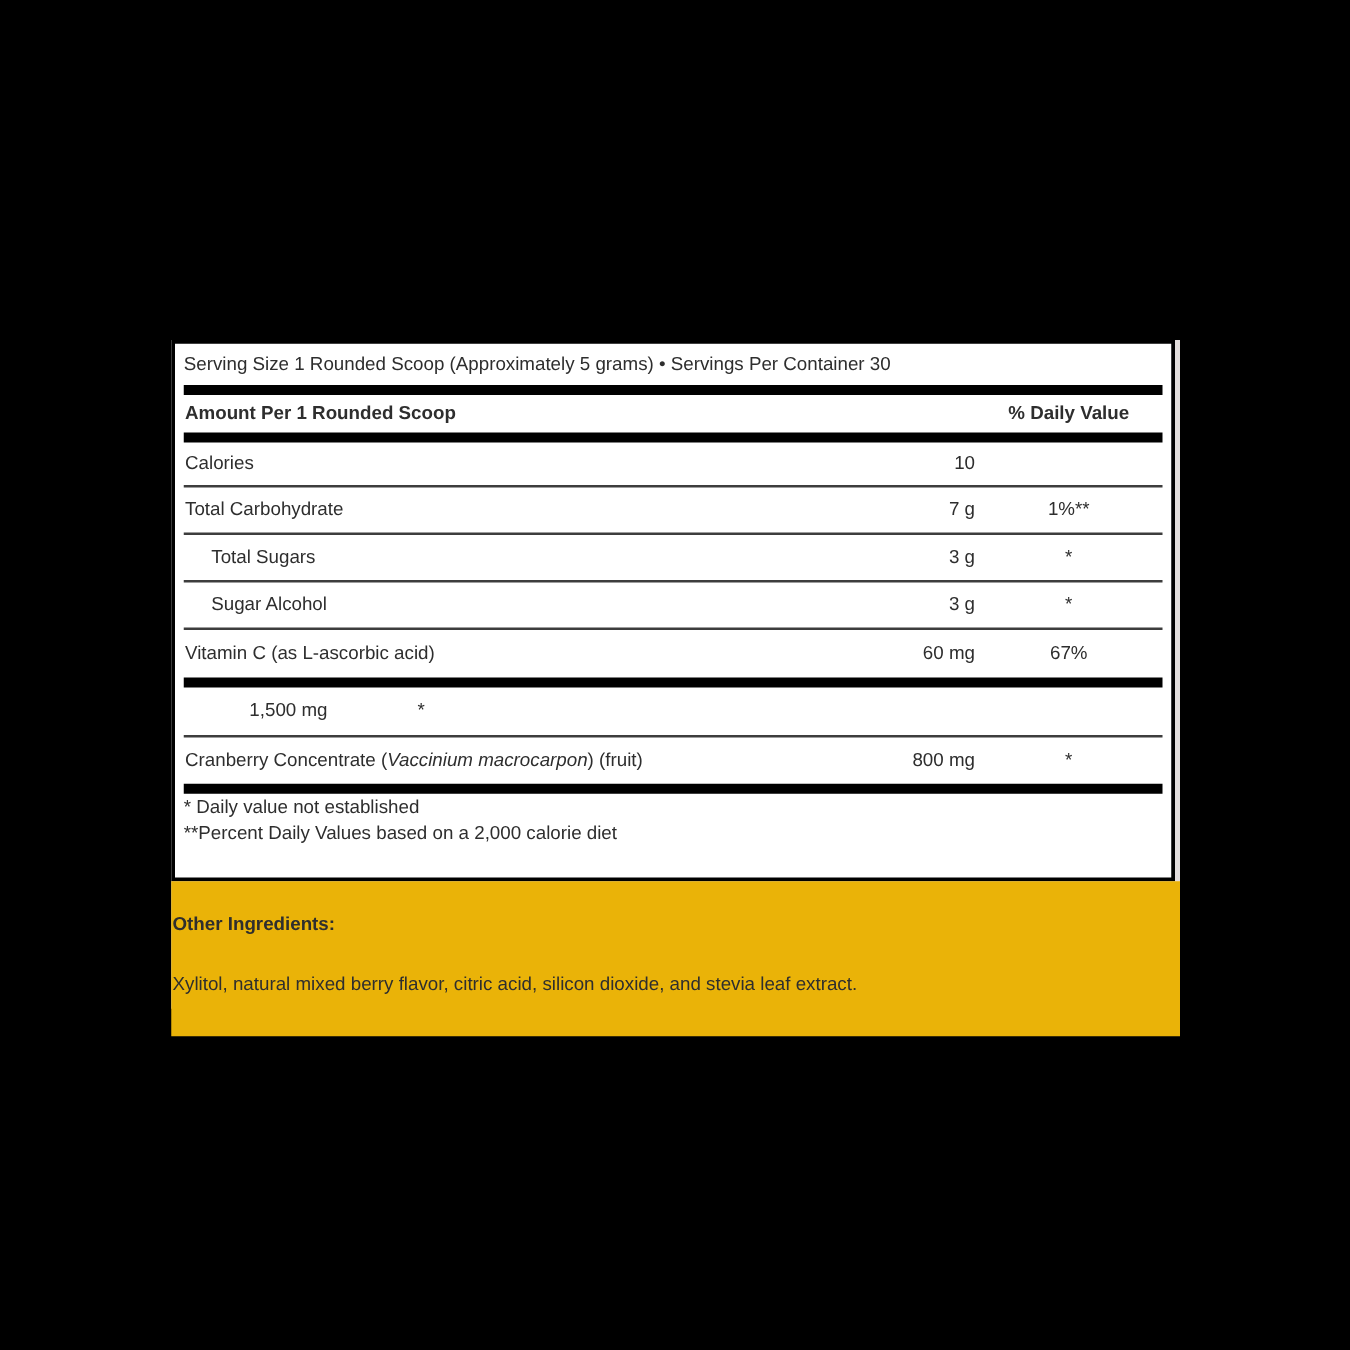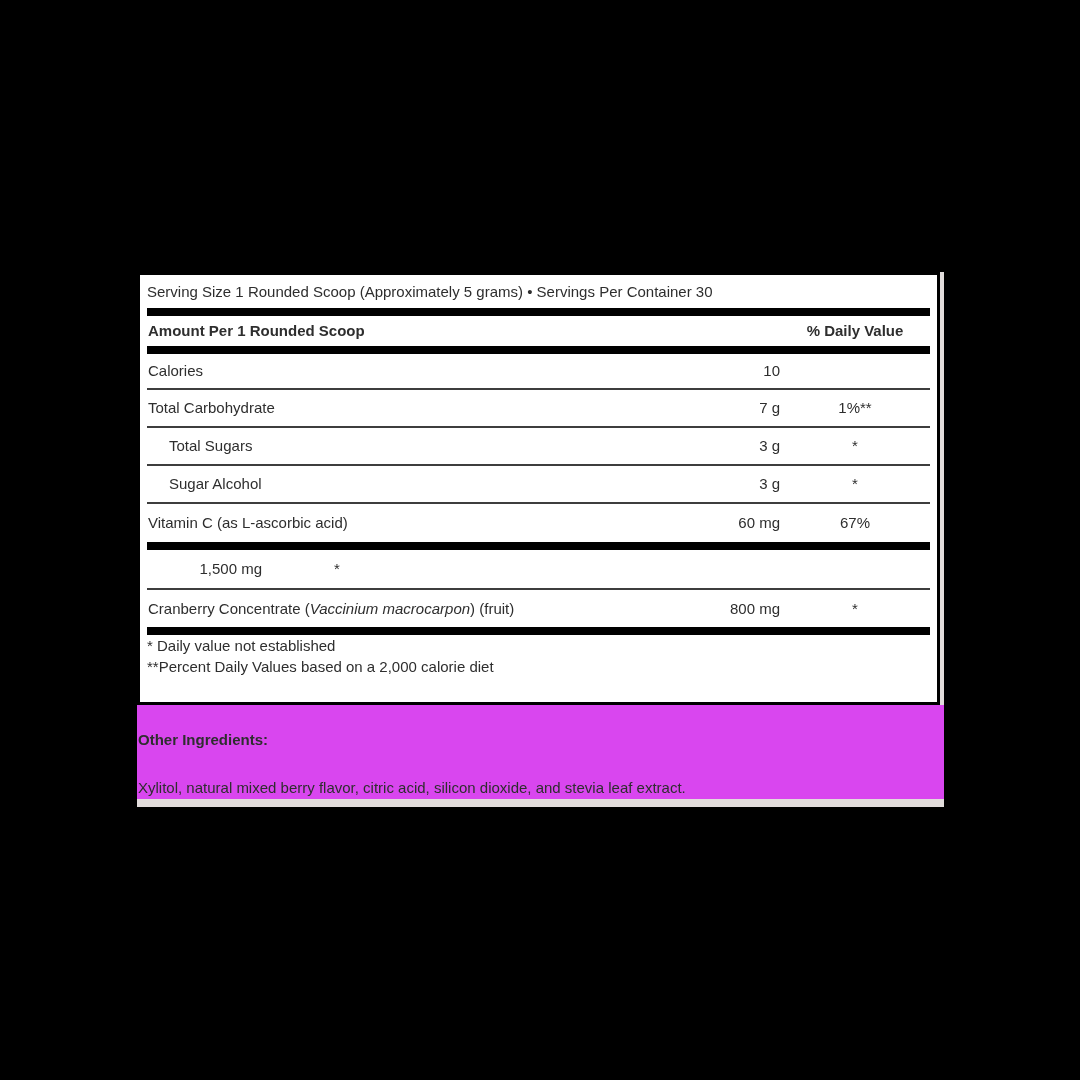--- a/index.html
+++ b/index.html
@@ -59,22 +59,22 @@
   .col-pct { width: 150px; text-align: center; }
   .italic { font-style: italic; }
 
   .footnotes { }
   .footnotes .fn { line-height: 21px; }
 
   
   .other {
     position: absolute;
     left: 0; top: 433px;
-    width: 807px; height: 94px;
-    background: #d946ef;
+    width: 807px; height: 124px;
+    background: #eab308;
     padding: 26px 8px 0 1px;
     font-size: 15px;
   }
   .other-title { font-weight: bold; }
   .other-text { margin-top: 31px; }
 </style>
 </head>
 <body>
 
 <div class="stage">

